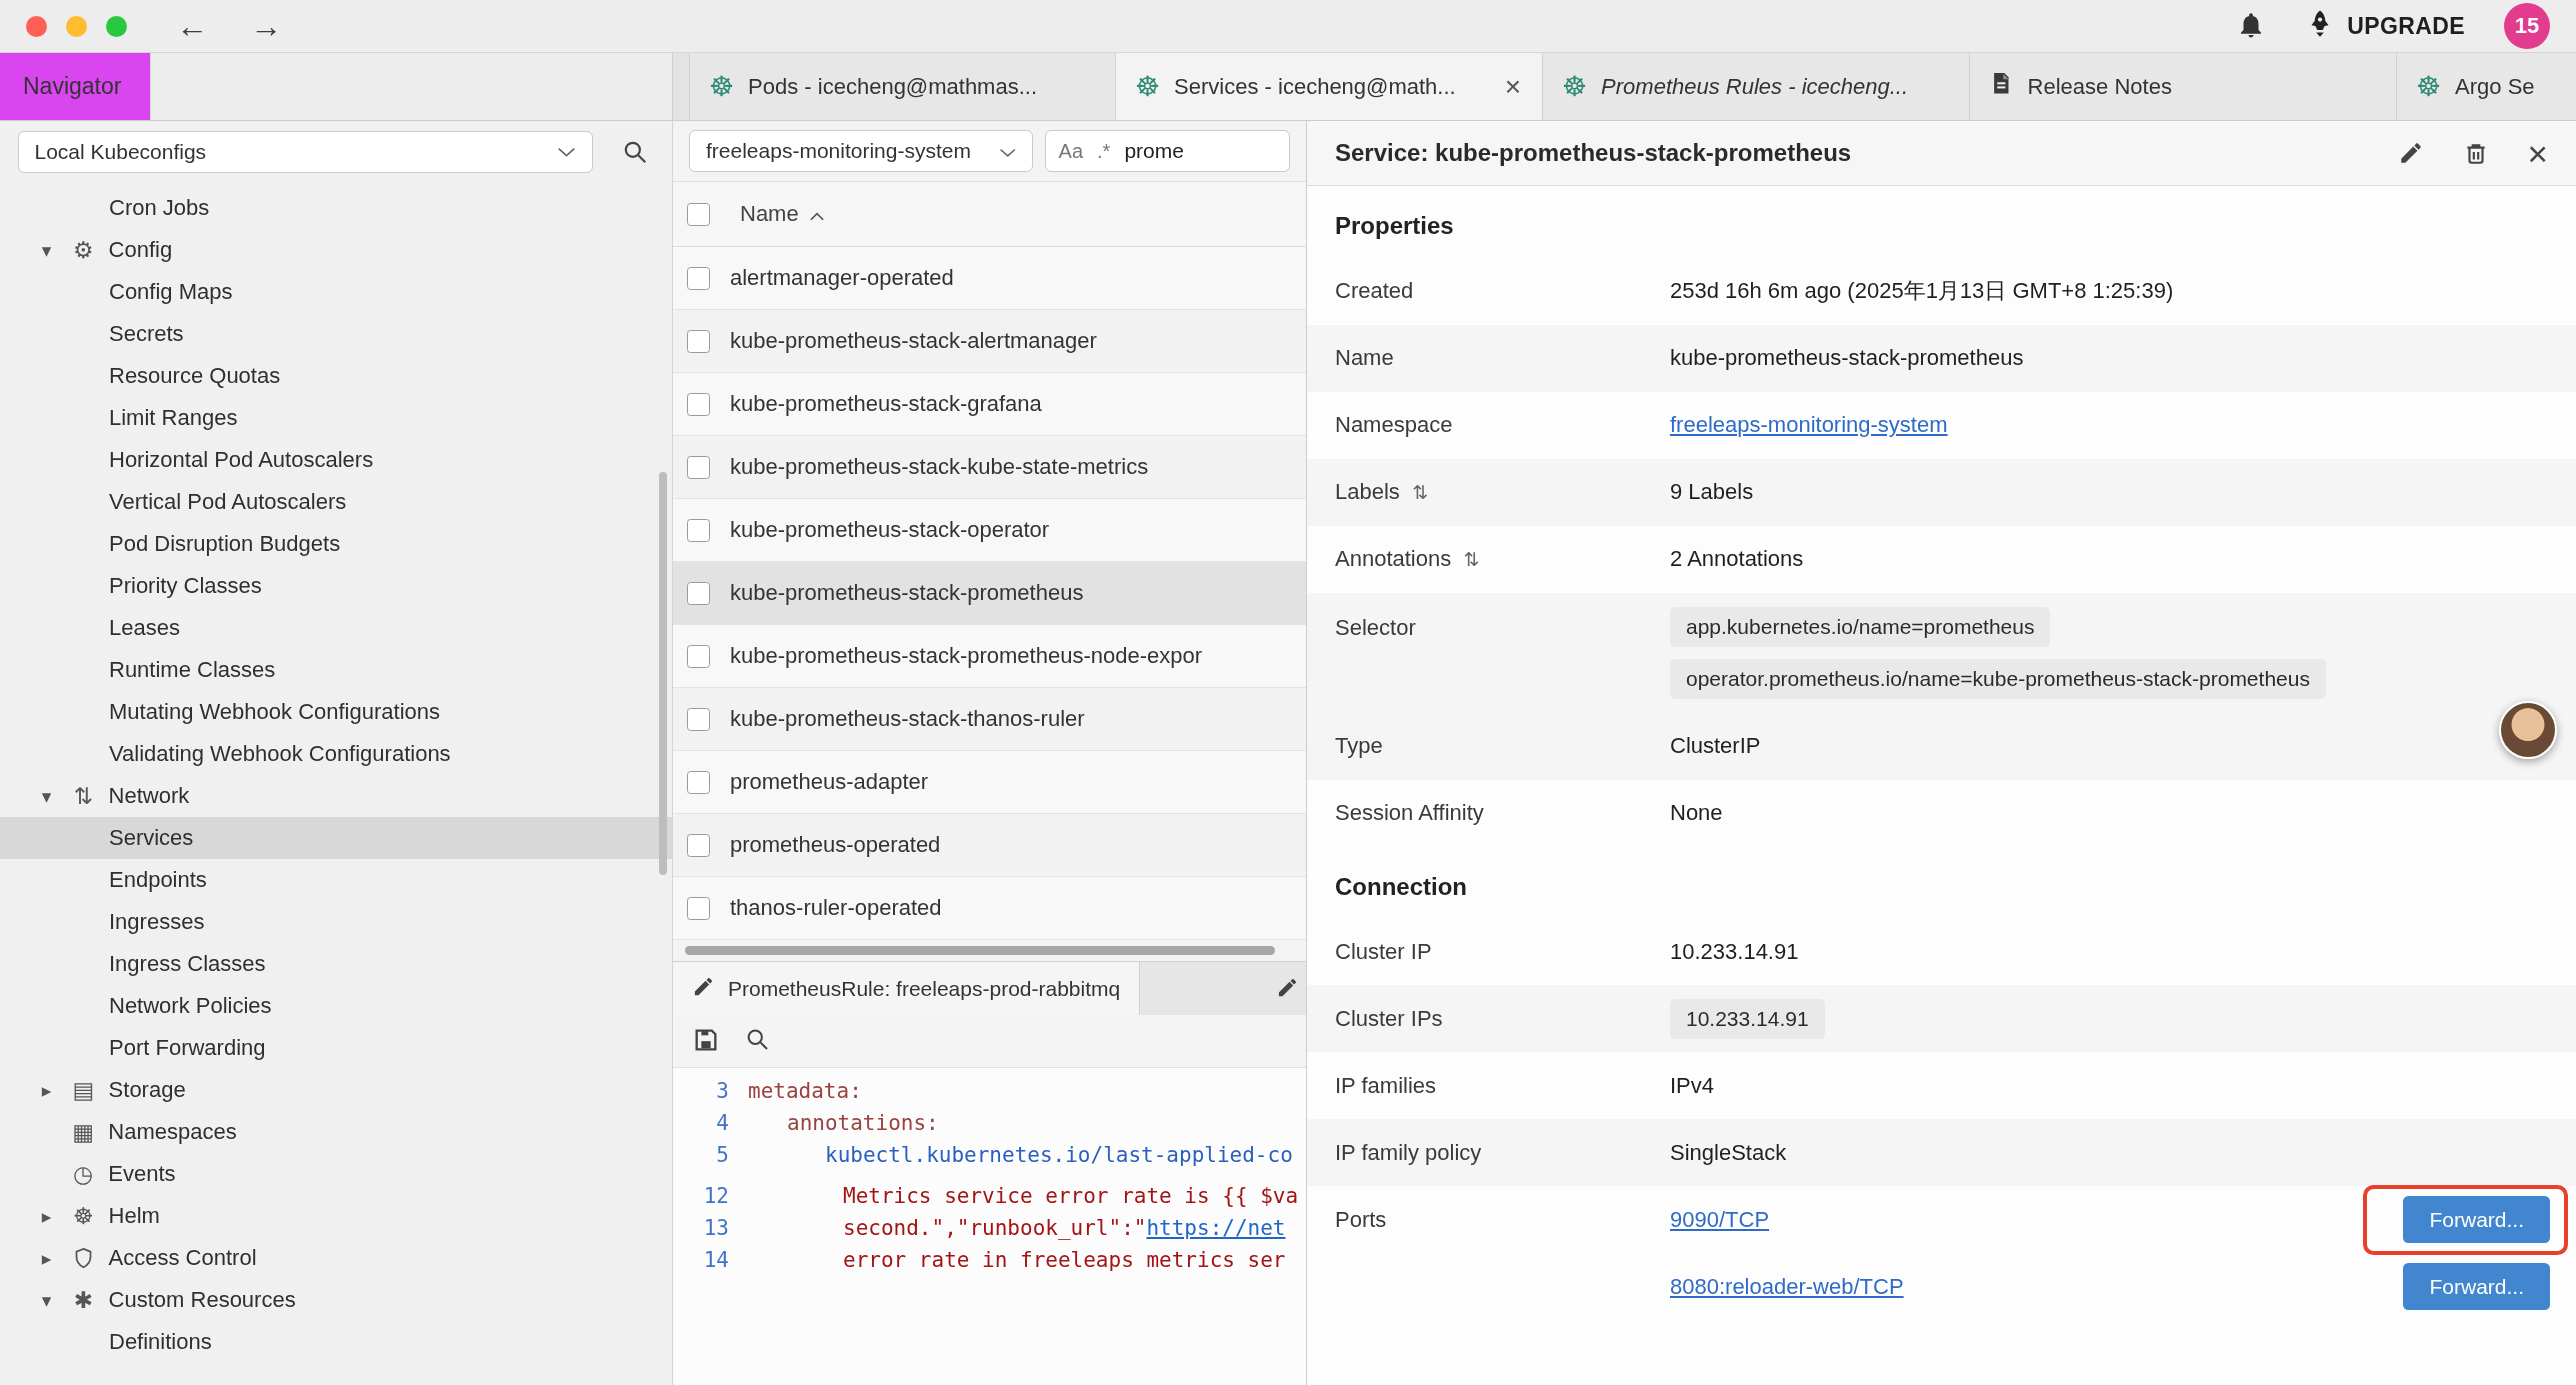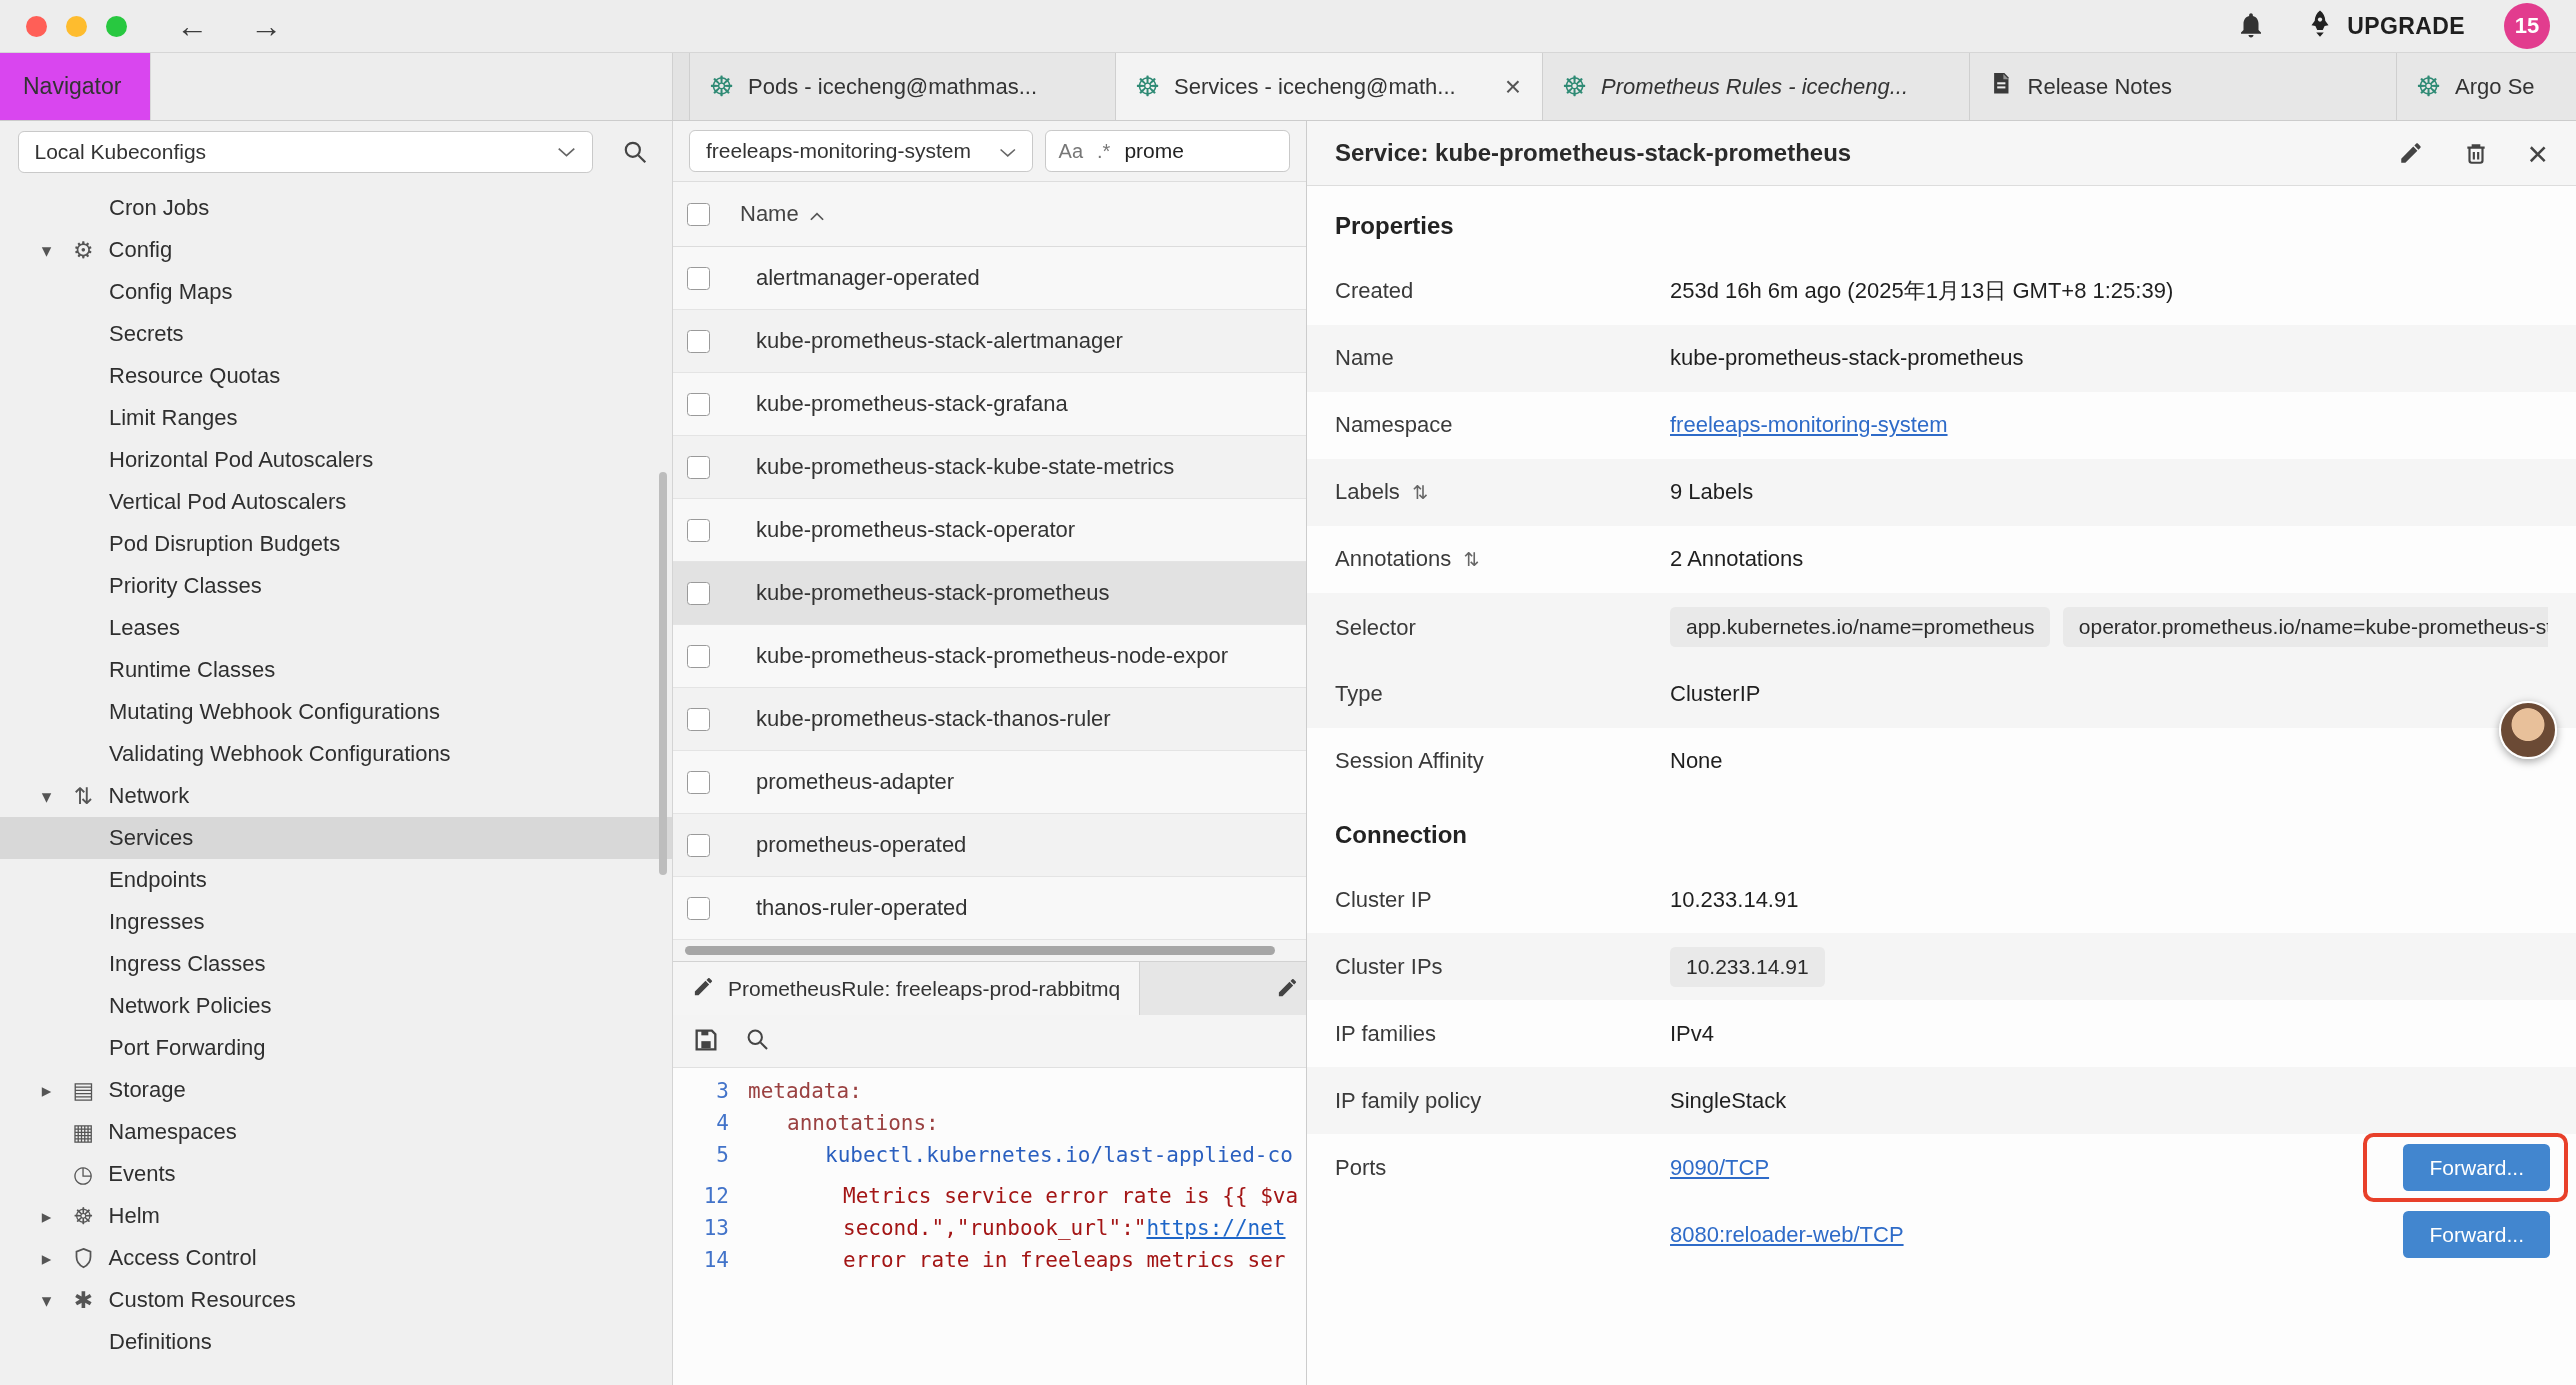--- a/index.html
+++ b/index.html
@@ -58,21 +58,21 @@
   .ns-select{width:344px;flex:0 0 auto}
   .searchbox{flex:1;height:42px;background:#fff;border:0.9px solid #c9c9c9;border-radius:6.1px;display:flex;align-items:center;gap:14px;padding:0 12.3px;font-size:21px;overflow:hidden}
   .toggle{color:#777;font-size:20px;cursor:pointer}
   .search-val{color:#222}
   .thead{height:65px;flex:0 0 auto;display:flex;align-items:center;padding:0 14px;background:#f6f6f6;border-bottom:0.9px solid #dcdcdc}
   .checkbox{width:23px;height:23px;border:1.8px solid #9a9a9a;border-radius:3.5px;background:#fff;flex:0 0 auto;cursor:pointer}
   .colname{margin-left:30px;font-size:22px;color:#444;display:flex;align-items:center;gap:10.5px;cursor:pointer}
   .trow{height:63px;flex:0 0 auto;display:flex;align-items:center;padding:0 14px;border-bottom:0.9px solid #e4e4e4;font-size:22px;color:#333;background:#f8f8f8;cursor:pointer}
   .trow.alt{background:#f2f2f2}
   .trow.selected{background:#e2e2e2}
-  .svc{margin-left:46px;white-space:nowrap;overflow:hidden}
+  .svc{margin-left:20px;white-space:nowrap;overflow:hidden}
   .hscroll{height:21px;flex:0 0 auto;display:flex;align-items:center;padding:0 12.3px}
   .hthumb{height:9.6px;background:#a6a6a6;border-radius:5.3px;width:97%;cursor:pointer}
   .dockbar{height:54px;flex:0 0 auto;background:#e6e6e6;border-top:0.9px solid #d2d2d2;display:flex;align-items:stretch}
   .docktab{background:#f5f5f5;display:flex;align-items:center;gap:13px;padding:0 19px;font-size:21px;color:#333;border-right:0.9px solid #d2d2d2;white-space:nowrap;overflow:hidden;cursor:pointer}
   .dock-rest{flex:1;display:flex;align-items:center;justify-content:flex-end;padding-right:7px}
   .edtoolbar{height:53px;flex:0 0 auto;display:flex;align-items:center;gap:24.6px;padding:0 19px;background:#f4f4f4;border-bottom:0.9px solid #e0e0e0}
   .editor{flex:1;background:#fcfcfc;overflow:hidden;font-family:"DejaVu Sans Mono",monospace;font-size:21px;padding-top:7px}
   .ed-row{display:flex;height:32px;line-height:32px;white-space:pre}
   .ed-row.fold-gap{margin-top:8.8px}
   .ln{width:75px;flex:0 0 auto;text-align:right;padding-right:19px;color:#4273c9}
@@ -95,21 +95,21 @@
   .dr-body{flex:1;overflow:hidden}
   .section-title{font-size:24px;font-weight:bold;color:#222;padding:26px 28px 17.5px}
   .dr-row{min-height:67px;display:flex;align-items:center;padding:0 28px;font-size:22px}
   .dr-row.shaded{background:#f5f5f5}
   .dr-label{width:335px;flex:0 0 auto;color:#3a3a3a;display:flex;align-items:center;gap:12.3px}
   .updown{color:#666;font-size:19px;cursor:pointer}
   .dr-value{flex:1;color:#1f1f1f;display:flex;align-items:center;gap:10.5px;overflow:hidden;white-space:nowrap}
   a.link{color:#2e6bc8;text-decoration:underline;cursor:pointer}
   .badge{background:#e9e9e9;border-radius:5.3px;padding:8px 16px;font-size:21px;color:#2b2b2b;display:inline-block;white-space:nowrap}
   .sel-row{align-items:flex-start;padding-top:14px;padding-bottom:14px}
-  .sel-badges{display:flex;flex-direction:row;gap:12.3px;align-items:flex-start}
+  .sel-badges{display:flex;flex-direction:column;gap:12.3px;align-items:flex-start}
   .ports-row{align-items:flex-start;padding-right:26px}
   .ports-row .dr-label{height:67px}
   .ports-col{flex:1;display:flex;flex-direction:column}
   .port-line{height:67px;display:flex;align-items:center;justify-content:space-between}
   .fwd-btn{background:#4286cf;color:#fff;border:none;border-radius:5.3px;font-size:21px;padding:11.4px 26px;font-family:"Liberation Sans",sans-serif;cursor:pointer}
   .annot-wrap{position:relative;display:inline-block}
   .annot-box{position:absolute;top:-11.4px;bottom:-11.4px;left:-40px;right:-17.5px;border:4.4px solid #e8402a;border-radius:10.5px;pointer-events:none}
 
   
   .avatar{position:absolute;top:701px;right:19px;width:58px;height:58px;border-radius:50%;border:2.6px solid #fff;

